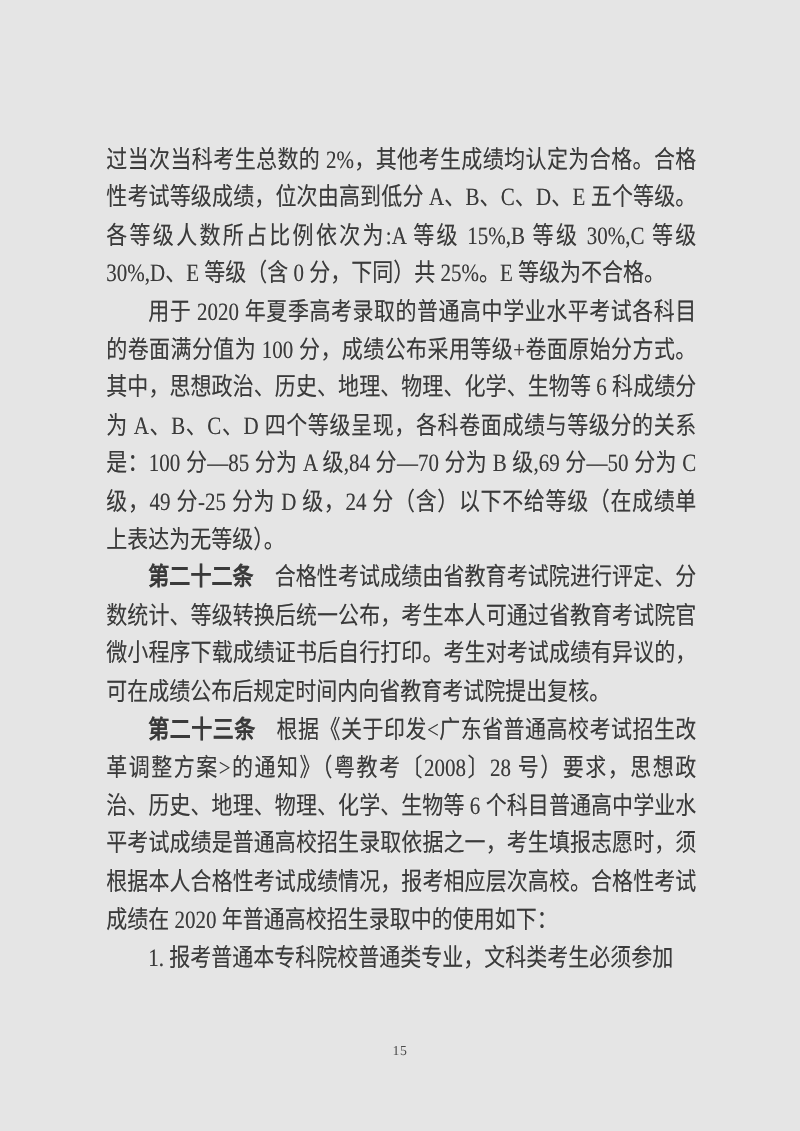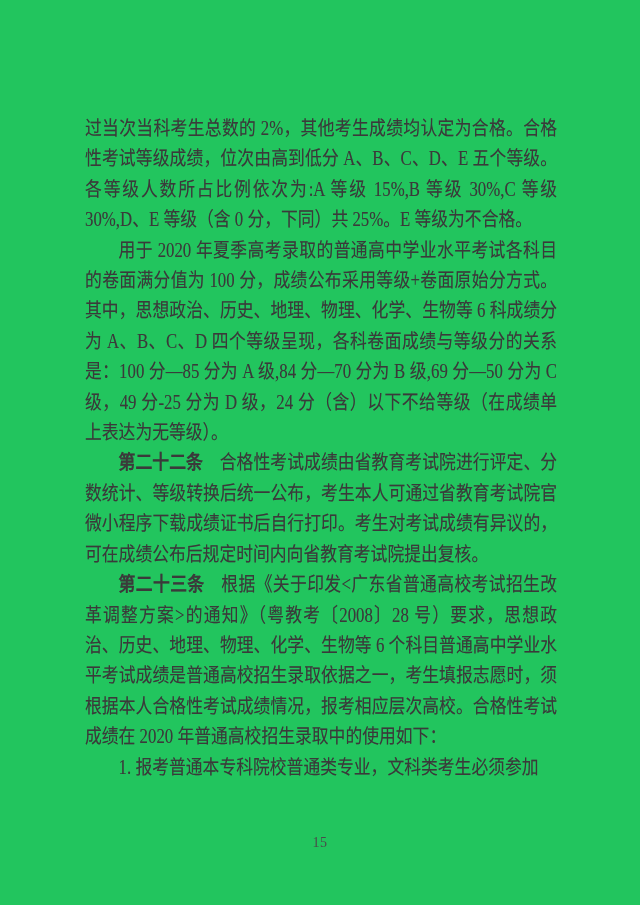--- a/index.html
+++ b/index.html
@@ -9,21 +9,21 @@
   }
   body {
     width: 640px;
     height: 905px;
     font-family: "Liberation Serif", "DejaVu Serif", serif;
   }
   .page {
     position: relative;
     width: 640px;
     height: 905px;
-    background: #22c55e;
+    background: #e5e5e5;
     overflow: hidden;
   }
   
   .text-block {
     position: absolute;
     left: 85px;
     top: 113px;
     width: 562px;
     transform: scaleX(0.84);
     transform-origin: 0 0;
@@ -45,21 +45,21 @@
   .lead {
     font-weight: 700;
     margin-right: 1em;
   }
   .page-number {
     position: absolute;
     top: 835px;
     left: 0;
     width: 640px;
     text-align: center;
-    font-size: 14px;
+    font-size: 11px;
     color: #4a4a4a;
     letter-spacing: 0.5px;
   }
 </style>
 </head>
 <body>
 
 <div class="page">
 
   <main class="text-block">

